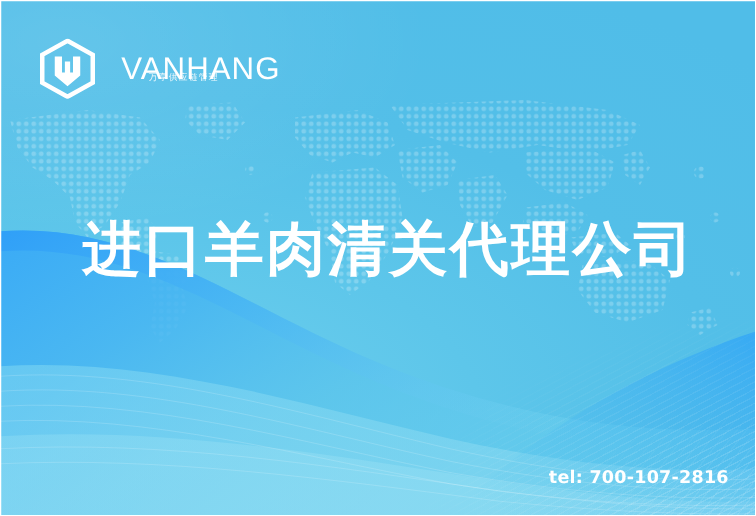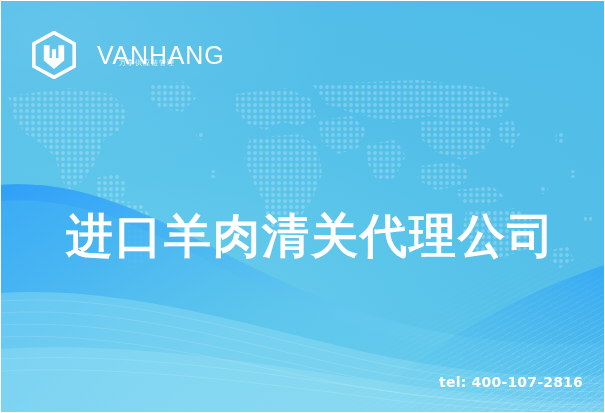--- a/index.html
+++ b/index.html
@@ -157,21 +157,20 @@
     left: 66px;
     top: 172px;
     z-index: 30;
     color: #ffffff;
     font-size: 47px;
     line-height: 56px;
     font-weight: bold;
     letter-spacing: 2px;
     white-space: nowrap;
     font-family: "DejaVu Sans", "Liberation Sans", sans-serif;
-    margin-top: 36px;
   }
 
   
   .phone {
     position: absolute;
     right: 22px;
     bottom: 22px;
     z-index: 30;
     color: #ffffff;
     font-size: 14px;
@@ -307,16 +306,16 @@
       </svg>
     </div>
     <div class="logo-text">
       <div class="logo-word">VANHANG</div>
       <div class="logo-sub">万享供应链管理</div>
     </div>
   </div>
 
   <div class="headline">进口羊肉清关代理公司</div>
 
-  <div class="phone">tel: 400-107-2816</div>
+  <div class="phone">tel: 700-107-2816</div>
 
   <div class="frame-edge"></div>
 </div>
 
 </body></html>

